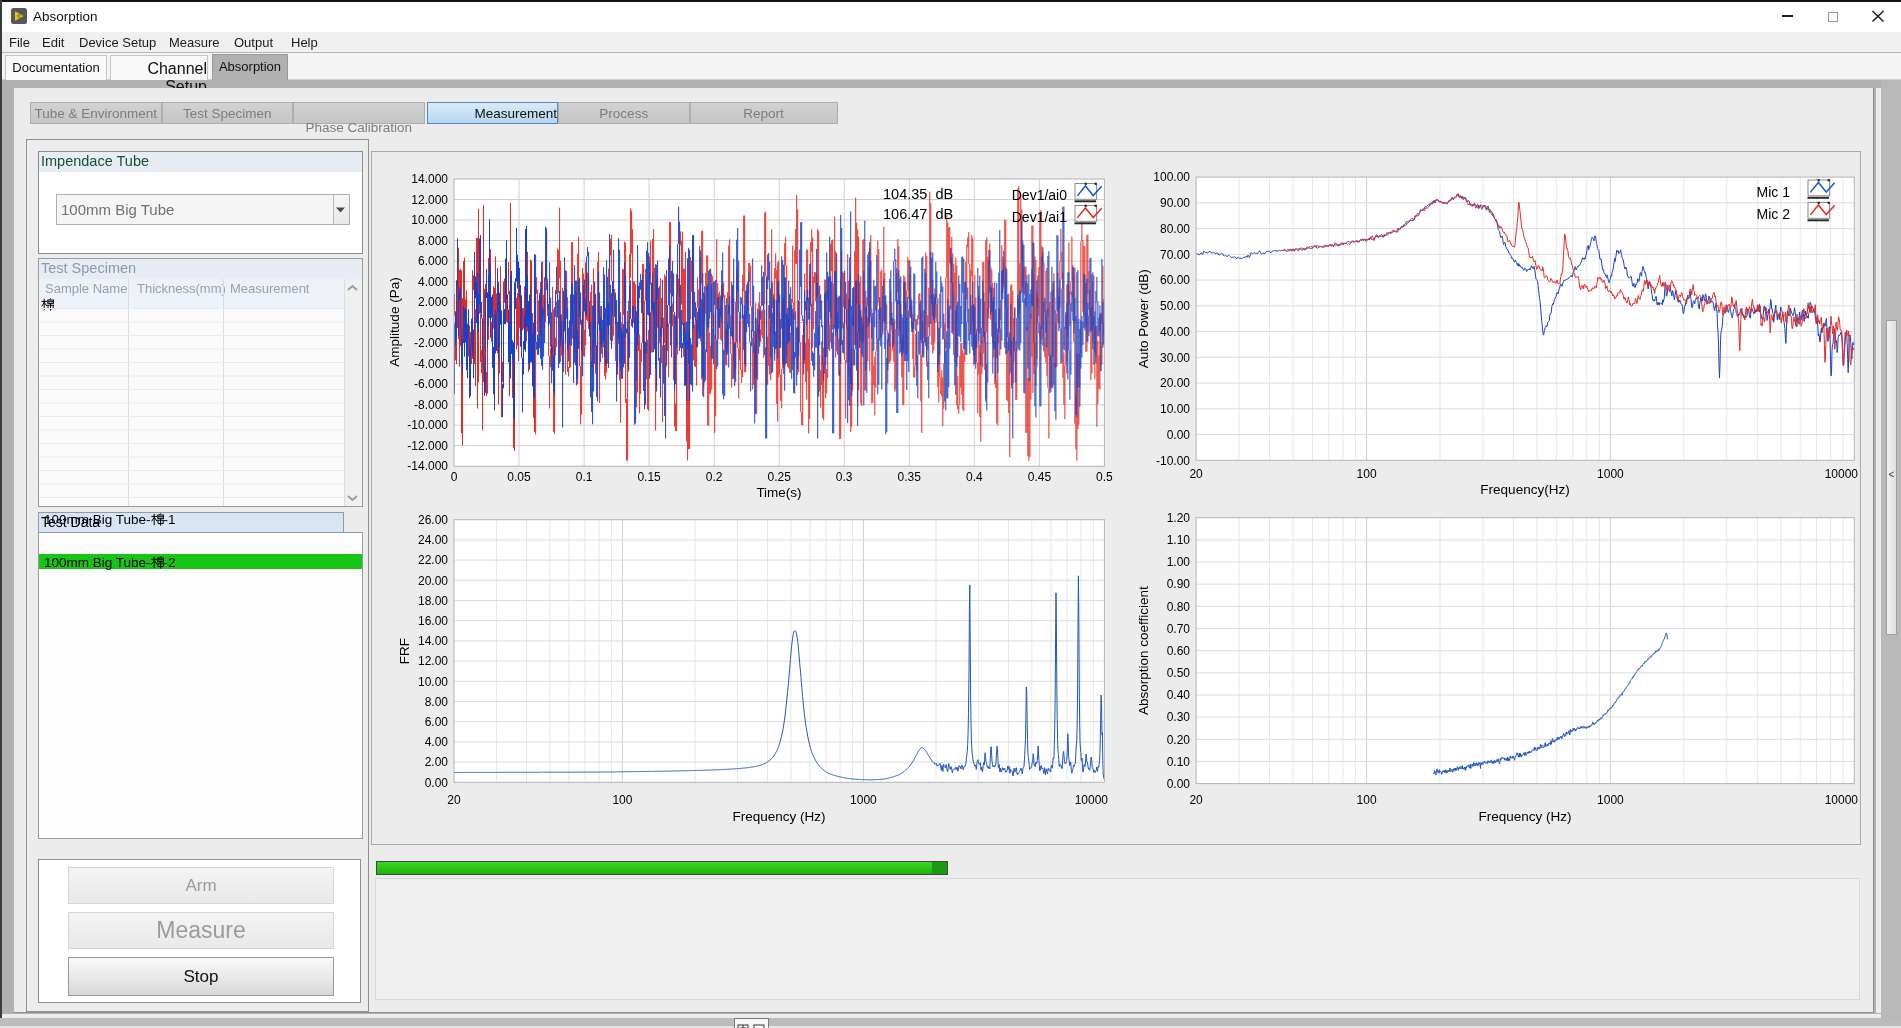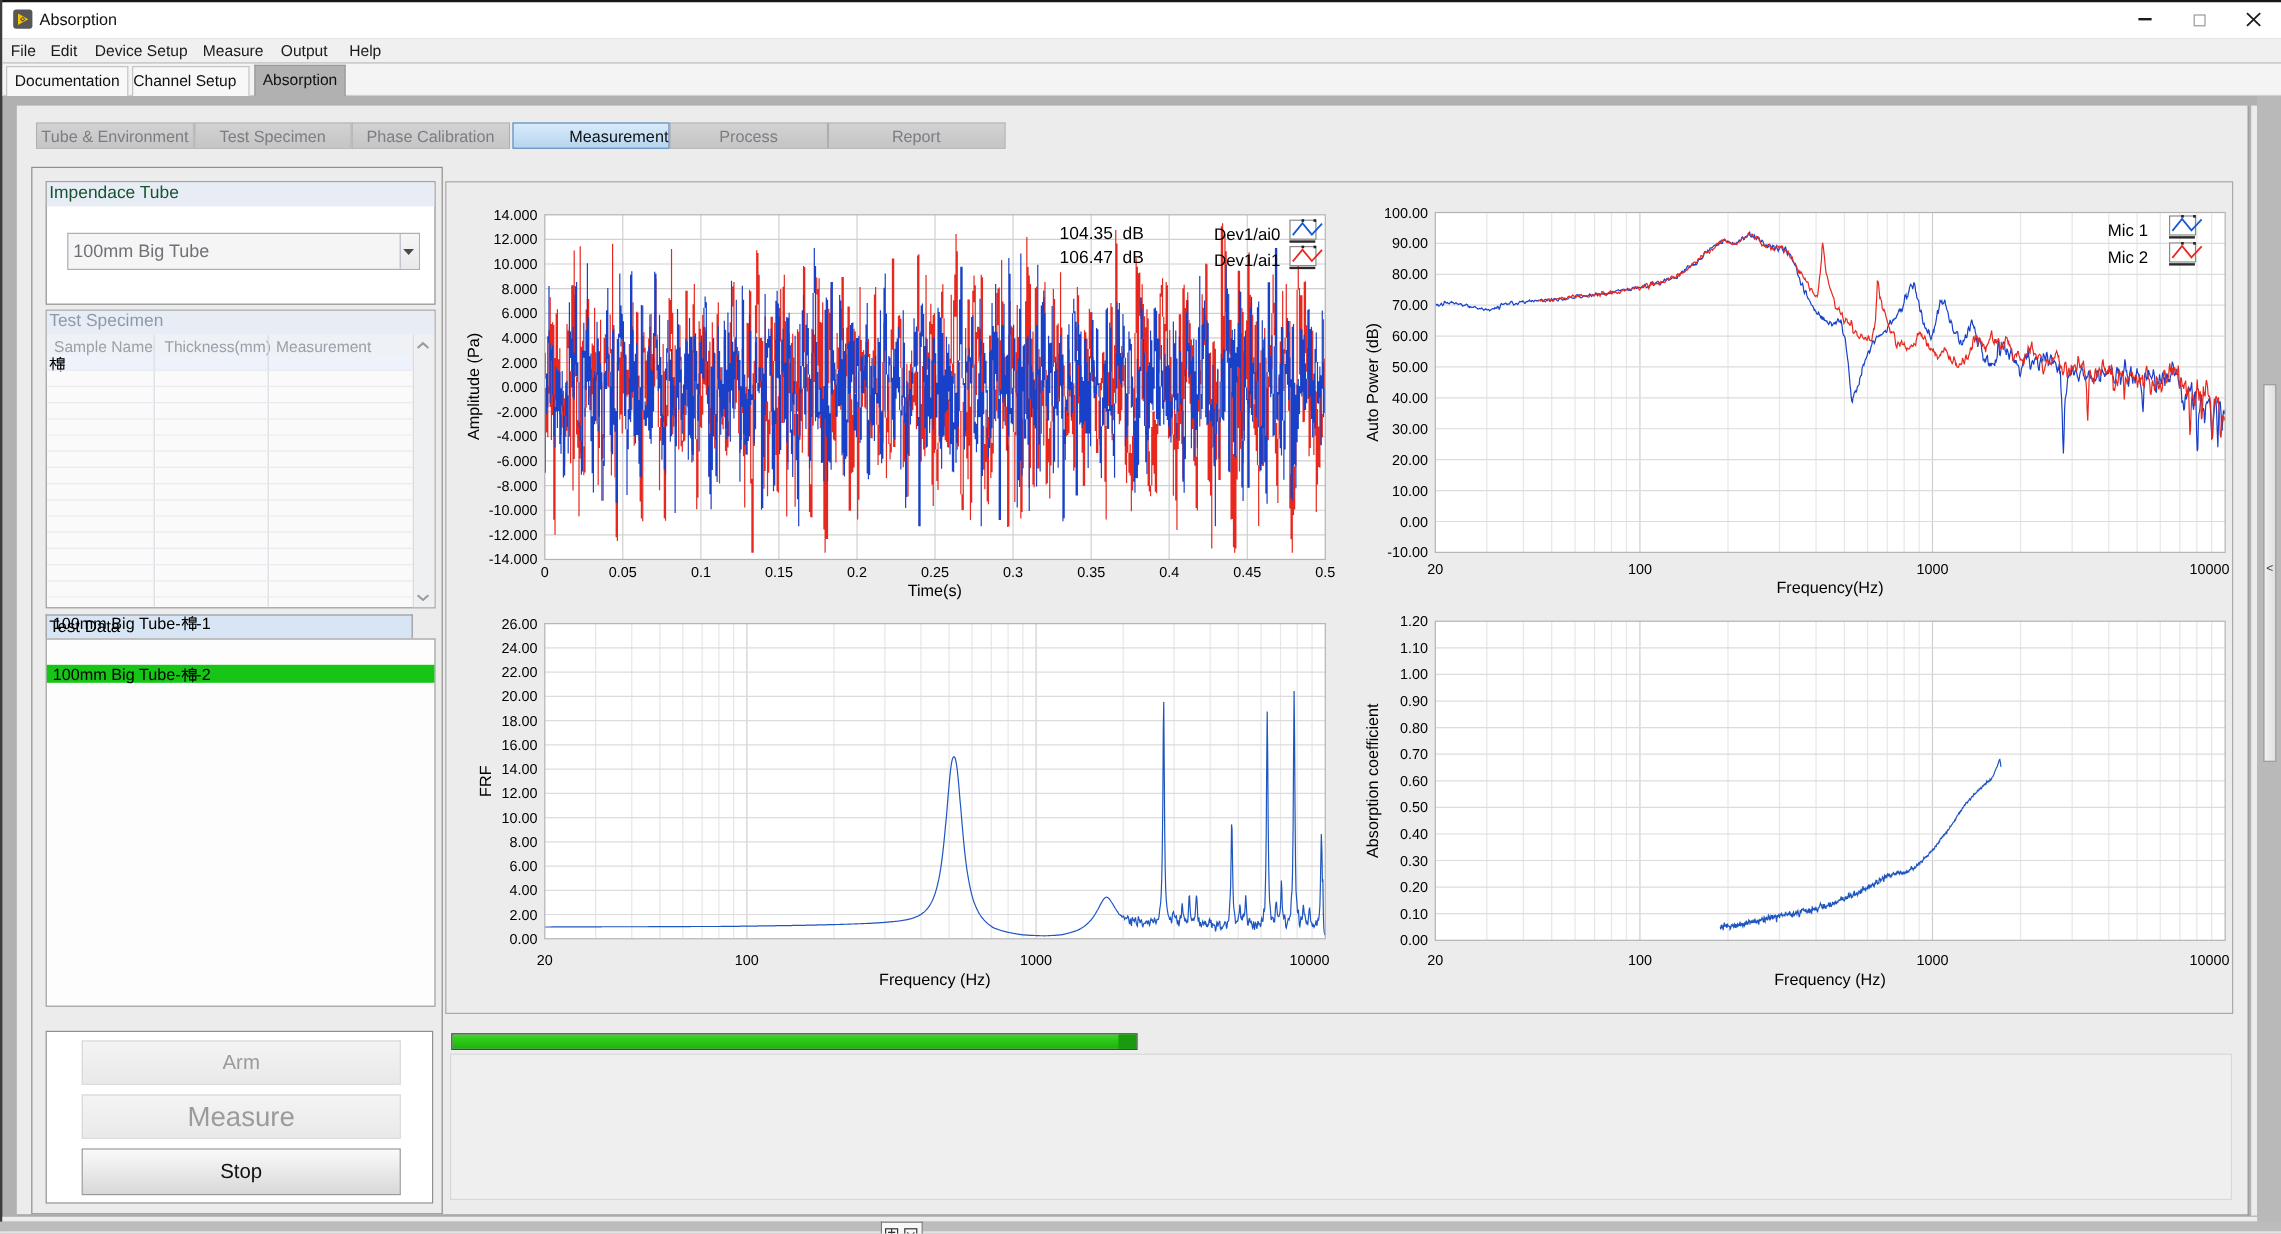--- a/index.html
+++ b/index.html
@@ -34,37 +34,37 @@
   <span class="abs" style="left:9px">File</span>
   <span class="abs" style="left:42px">Edit</span>
   <span class="abs" style="left:79px">Device Setup</span>
   <span class="abs" style="left:169px">Measure</span>
   <span class="abs" style="left:234px">Output</span>
   <span class="abs" style="left:291px">Help</span>
 </div>
 
 <div class="abs" style="left:2px;top:53px;width:1899px;height:26.5px;background:#f4f4f4;border-bottom:1px solid #cfcfcf"></div>
 <div class="abs" style="left:5px;top:54.5px;width:102px;height:25px;background:#f8f8f8;border:1px solid #c4c4c4;border-bottom:none;font-size:13px;color:#111;text-align:center;padding-top:4.5px">Documentation</div>
-<div class="abs" style="left:110px;top:54.5px;width:98px;height:25px;background:#f8f8f8;border:1px solid #c4c4c4;border-bottom:none;font-size:13px;color:#111;text-align:left;padding-top:4.5px">Channel Setup</div>
+<div class="abs" style="left:110px;top:54.5px;width:98px;height:25px;background:#f8f8f8;border:1px solid #c4c4c4;border-bottom:none;font-size:16px;color:#111;text-align:right;padding-top:4.5px">Channel Setup</div>
 <div class="abs" style="left:212px;top:53.5px;width:76px;height:26.5px;background:#b1b1b1;border:1px solid #9a9a9a;border-bottom:none;font-size:13px;color:#111;text-align:center;padding-top:4px">Absorption</div>
 
 <div class="abs" style="left:14px;top:88px;width:1860px;height:925px;background:#ececec;border-right:1.5px solid #8f8f8f;border-bottom:1.5px solid #8f8f8f"></div>
 
 <div class="abs" style="left:1875.5px;top:88px;width:5.5px;height:925px;background:#ececec"></div>
 <div class="abs" style="left:1881px;top:80px;width:20px;height:946px;background:#b9b9b9"></div>
 <div class="abs" style="left:1885.5px;top:320px;width:11.5px;height:315px;background:linear-gradient(90deg,#f2f2f2,#dfdfdf);border:1px solid #9f9f9f;"></div>
 <div class="abs" style="left:1886px;top:469px;width:11px;font-size:10px;color:#333;text-align:center">&lt;</div>
 
 <div class="abs" style="left:2px;top:1013.5px;width:1879px;height:4.5px;background:#ececec"></div>
 <div class="abs" style="left:0;top:1018px;width:1901px;height:8px;background:#bcbcbc"></div>
 <div class="abs" style="left:0;top:1026px;width:1901px;height:2px;background:#e3e3e3"></div>
 
 <div class="abs" style="left:30px;top:101.5px;width:131.5px;height:22.5px;background:linear-gradient(#d2d2d2,#c5c5c5);border:1px solid #aeaeae;font-size:13.5px;color:#7c7c84;text-align:center;padding-top:3px">Tube &amp; Environment</div>
 <div class="abs" style="left:161.5px;top:101.5px;width:131.5px;height:22.5px;background:linear-gradient(#d2d2d2,#c5c5c5);border:1px solid #aeaeae;font-size:13.5px;color:#7c7c84;text-align:center;padding-top:3px">Test Specimen</div>
-<div class="abs" style="left:293px;top:101.5px;width:131.5px;height:22.5px;background:linear-gradient(#d2d2d2,#c5c5c5);border:1px solid #aeaeae;font-size:13.5px;color:#7c7c84;text-align:center;padding-top:3px">Phase Calibration</div>
+<div class="abs" style="left:293px;top:101.5px;width:131.5px;height:22.5px;background:linear-gradient(#d2d2d2,#c5c5c5);border:1px solid #aeaeae;font-size:13.5px;color:#7c7c84;text-align:center;padding-top:17px">Phase Calibration</div>
 <div class="abs" style="left:426.5px;top:101.5px;width:131.5px;height:22.5px;background:linear-gradient(#d9ebfa,#b6d5ef);border:1.5px solid #5588bb;font-size:13.5px;color:#111;text-align:right;padding-top:3px">Measurement</div>
 <div class="abs" style="left:558px;top:101.5px;width:131.5px;height:22.5px;background:linear-gradient(#d2d2d2,#c5c5c5);border:1px solid #aeaeae;font-size:13.5px;color:#7c7c84;text-align:center;padding-top:3px">Process</div>
 <div class="abs" style="left:689.5px;top:101.5px;width:148px;height:22.5px;background:linear-gradient(#d2d2d2,#c5c5c5);border:1px solid #aeaeae;font-size:13.5px;color:#7c7c84;text-align:center;padding-top:3px">Report</div>
 
 <div class="abs" style="left:26px;top:139px;width:343px;height:873px;background:#ececec;border:1px solid #8f8f8f"></div>
 
 <div class="abs" style="left:37.5px;top:150.5px;width:325.5px;height:103.5px;background:#ffffff;border:1px solid #8c8c8c"></div>
 <div class="abs" style="left:38.5px;top:151.5px;width:323.5px;height:20px;background:#e8edf5;font-size:14.5px;color:#14532d;padding:1.5px 0 0 2.5px">Impendace Tube</div>
 <div class="abs" style="left:55.5px;top:193.5px;width:294px;height:31.5px;background:#f5f5f5;border:1px solid #aab0ba"></div>
 <div class="abs" style="left:61px;top:201px;font-size:15px;color:#6e7277">100mm Big Tube</div>

